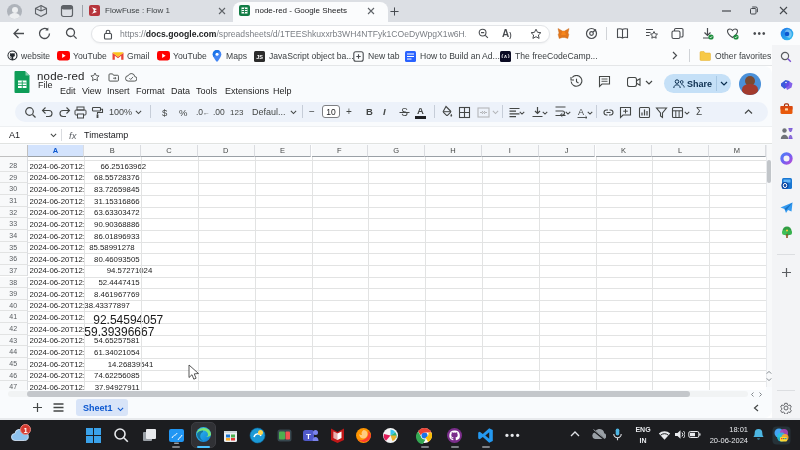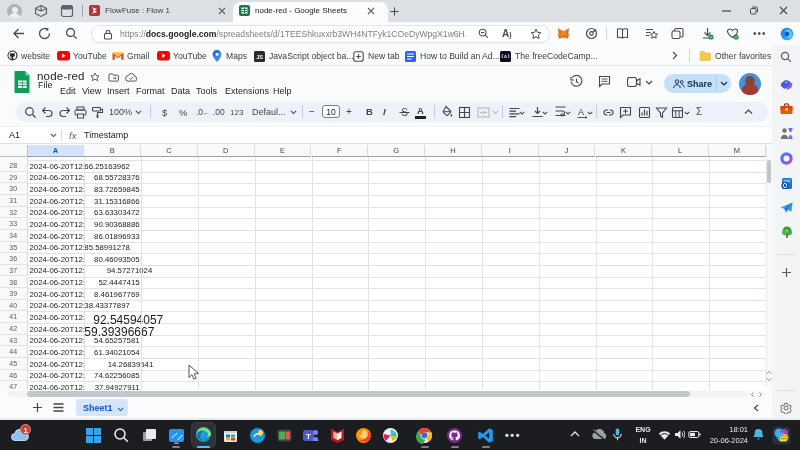--- a/index.html
+++ b/index.html
@@ -438,21 +438,21 @@
 <div class="a" style="left:481.9px;top:0;width:56.8px;height:12.5px;background:#f8f9fa;border-right:1px solid #dadce0;border-bottom:1px solid #9aa0a6;font-size:7.5px;color:#444746;font-weight:normal;text-align:center;line-height:12.5px">I</div>
 <div class="a" style="left:538.7px;top:0;width:56.8px;height:12.5px;background:#f8f9fa;border-right:1px solid #dadce0;border-bottom:1px solid #9aa0a6;font-size:7.5px;color:#444746;font-weight:normal;text-align:center;line-height:12.5px">J</div>
 <div class="a" style="left:595.5px;top:0;width:56.8px;height:12.5px;background:#f8f9fa;border-right:1px solid #dadce0;border-bottom:1px solid #9aa0a6;font-size:7.5px;color:#444746;font-weight:normal;text-align:center;line-height:12.5px">K</div>
 <div class="a" style="left:652.3px;top:0;width:56.8px;height:12.5px;background:#f8f9fa;border-right:1px solid #dadce0;border-bottom:1px solid #9aa0a6;font-size:7.5px;color:#444746;font-weight:normal;text-align:center;line-height:12.5px">L</div>
 <div class="a" style="left:709.1px;top:0;width:56.8px;height:12.5px;background:#f8f9fa;border-right:1px solid #dadce0;border-bottom:1px solid #9aa0a6;font-size:7.5px;color:#444746;font-weight:normal;text-align:center;line-height:12.5px">M</div>
 <div class="a" style="left:0;top:12.5px;width:27.5px;height:3px;background:#f8f9fa;border-right:1px solid #dadce0"></div>
 <div class="a" style="left:27.5px;top:15.5px;width:738.5px;height:1px;background:#e2e3e3"></div>
 <div class="a" style="left:0;top:15.50px;width:27.5px;height:11.65px;background:#f8f9fa;border-right:1px solid #dadce0;border-bottom:1px solid #e2e3e3;font-size:7px;color:#575b5f;text-align:center;line-height:11.65px">28</div>
 <div class="a" style="left:27.5px;top:27.15px;width:738.5px;height:1px;background:#e2e3e3"></div>
 <div class="a" style="left:29.5px;top:17.10px;width:55.8px;height:9.65px;font-size:7.8px;color:#1b1b1b;white-space:nowrap;overflow:hidden">2024-06-20T12:2</div>
-<div class="a" style="left:84.3px;top:17.10px;width:78px;font-size:7.8px;color:#1b1b1b;text-align:left;white-space:nowrap">66.25163962</div>
+<div class="a" style="left:84.3px;top:17.10px;width:78px;font-size:7.8px;color:#1b1b1b;text-align:center;white-space:nowrap">66.25163962</div>
 <div class="a" style="left:0;top:27.15px;width:27.5px;height:11.65px;background:#f8f9fa;border-right:1px solid #dadce0;border-bottom:1px solid #e2e3e3;font-size:7px;color:#575b5f;text-align:center;line-height:11.65px">29</div>
 <div class="a" style="left:27.5px;top:38.80px;width:738.5px;height:1px;background:#e2e3e3"></div>
 <div class="a" style="left:29.5px;top:28.75px;width:55.8px;height:9.65px;font-size:7.8px;color:#1b1b1b;white-space:nowrap;overflow:hidden">2024-06-20T12:2</div>
 <div class="a" style="left:84.3px;top:28.75px;width:55.3px;font-size:7.8px;color:#1b1b1b;text-align:right;white-space:nowrap">68.55728376</div>
 <div class="a" style="left:0;top:38.80px;width:27.5px;height:11.65px;background:#f8f9fa;border-right:1px solid #dadce0;border-bottom:1px solid #e2e3e3;font-size:7px;color:#575b5f;text-align:center;line-height:11.65px">30</div>
 <div class="a" style="left:27.5px;top:50.45px;width:738.5px;height:1px;background:#e2e3e3"></div>
 <div class="a" style="left:29.5px;top:40.40px;width:55.8px;height:9.65px;font-size:7.8px;color:#1b1b1b;white-space:nowrap;overflow:hidden">2024-06-20T12:2</div>
 <div class="a" style="left:84.3px;top:40.40px;width:55.3px;font-size:7.8px;color:#1b1b1b;text-align:right;white-space:nowrap">83.72659845</div>
 <div class="a" style="left:0;top:50.45px;width:27.5px;height:11.65px;background:#f8f9fa;border-right:1px solid #dadce0;border-bottom:1px solid #e2e3e3;font-size:7px;color:#575b5f;text-align:center;line-height:11.65px">31</div>
 <div class="a" style="left:27.5px;top:62.10px;width:738.5px;height:1px;background:#e2e3e3"></div>
@@ -466,21 +466,21 @@
 <div class="a" style="left:27.5px;top:85.40px;width:738.5px;height:1px;background:#e2e3e3"></div>
 <div class="a" style="left:29.5px;top:75.35px;width:55.8px;height:9.65px;font-size:7.8px;color:#1b1b1b;white-space:nowrap;overflow:hidden">2024-06-20T12:2</div>
 <div class="a" style="left:84.3px;top:75.35px;width:55.3px;font-size:7.8px;color:#1b1b1b;text-align:right;white-space:nowrap">90.90368886</div>
 <div class="a" style="left:0;top:85.40px;width:27.5px;height:11.65px;background:#f8f9fa;border-right:1px solid #dadce0;border-bottom:1px solid #e2e3e3;font-size:7px;color:#575b5f;text-align:center;line-height:11.65px">34</div>
 <div class="a" style="left:27.5px;top:97.05px;width:738.5px;height:1px;background:#e2e3e3"></div>
 <div class="a" style="left:29.5px;top:87.00px;width:55.8px;height:9.65px;font-size:7.8px;color:#1b1b1b;white-space:nowrap;overflow:hidden">2024-06-20T12:2</div>
 <div class="a" style="left:84.3px;top:87.00px;width:55.3px;font-size:7.8px;color:#1b1b1b;text-align:right;white-space:nowrap">86.01896933</div>
 <div class="a" style="left:0;top:97.05px;width:27.5px;height:11.65px;background:#f8f9fa;border-right:1px solid #dadce0;border-bottom:1px solid #e2e3e3;font-size:7px;color:#575b5f;text-align:center;line-height:11.65px">35</div>
 <div class="a" style="left:27.5px;top:108.70px;width:738.5px;height:1px;background:#e2e3e3"></div>
 <div class="a" style="left:29.5px;top:98.65px;width:55.8px;height:9.65px;font-size:7.8px;color:#1b1b1b;white-space:nowrap;overflow:hidden">2024-06-20T12:2</div>
-<div class="a" style="left:84.3px;top:98.65px;width:55.3px;font-size:7.8px;color:#1b1b1b;text-align:left;white-space:nowrap">85.58991278</div>
+<div class="a" style="left:84.3px;top:98.65px;width:55.3px;font-size:7.8px;color:#1b1b1b;text-align:center;white-space:nowrap">85.58991278</div>
 <div class="a" style="left:0;top:108.70px;width:27.5px;height:11.65px;background:#f8f9fa;border-right:1px solid #dadce0;border-bottom:1px solid #e2e3e3;font-size:7px;color:#575b5f;text-align:center;line-height:11.65px">36</div>
 <div class="a" style="left:27.5px;top:120.35px;width:738.5px;height:1px;background:#e2e3e3"></div>
 <div class="a" style="left:29.5px;top:110.30px;width:55.8px;height:9.65px;font-size:7.8px;color:#1b1b1b;white-space:nowrap;overflow:hidden">2024-06-20T12:2</div>
 <div class="a" style="left:84.3px;top:110.30px;width:55.3px;font-size:7.8px;color:#1b1b1b;text-align:right;white-space:nowrap">80.46093505</div>
 <div class="a" style="left:0;top:120.35px;width:27.5px;height:11.65px;background:#f8f9fa;border-right:1px solid #dadce0;border-bottom:1px solid #e2e3e3;font-size:7px;color:#575b5f;text-align:center;line-height:11.65px">37</div>
 <div class="a" style="left:27.5px;top:132.00px;width:738.5px;height:1px;background:#e2e3e3"></div>
 <div class="a" style="left:29.5px;top:121.95px;width:55.8px;height:9.65px;font-size:7.8px;color:#1b1b1b;white-space:nowrap;overflow:hidden">2024-06-20T12:2</div>
 <div class="a" style="left:84.3px;top:121.95px;width:68px;font-size:7.8px;color:#1b1b1b;text-align:right;white-space:nowrap">94.57271024</div>
 <div class="a" style="left:0;top:132.00px;width:27.5px;height:11.65px;background:#f8f9fa;border-right:1px solid #dadce0;border-bottom:1px solid #e2e3e3;font-size:7px;color:#575b5f;text-align:center;line-height:11.65px">38</div>
 <div class="a" style="left:27.5px;top:143.65px;width:738.5px;height:1px;background:#e2e3e3"></div>

